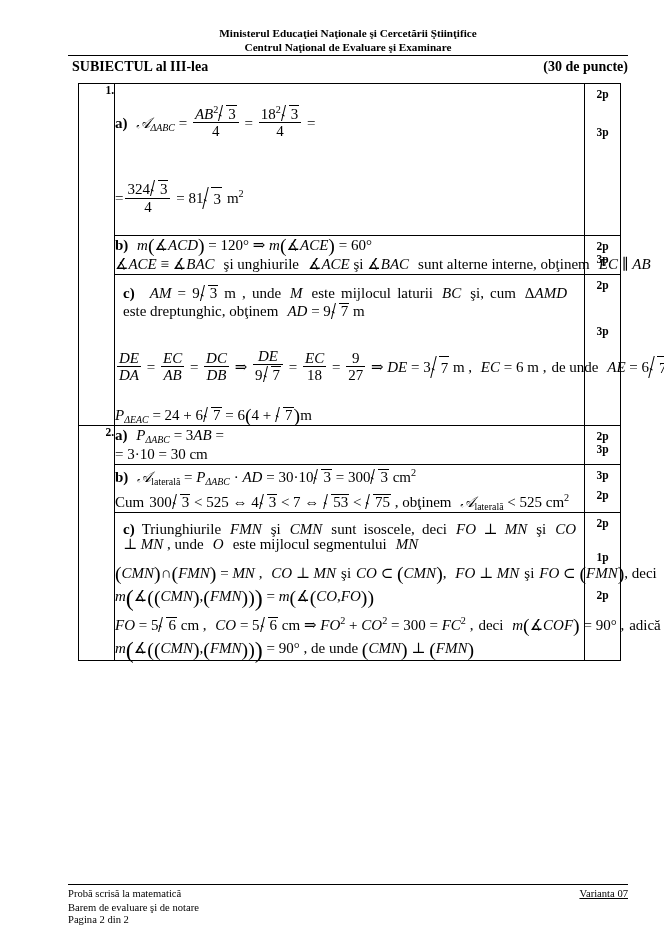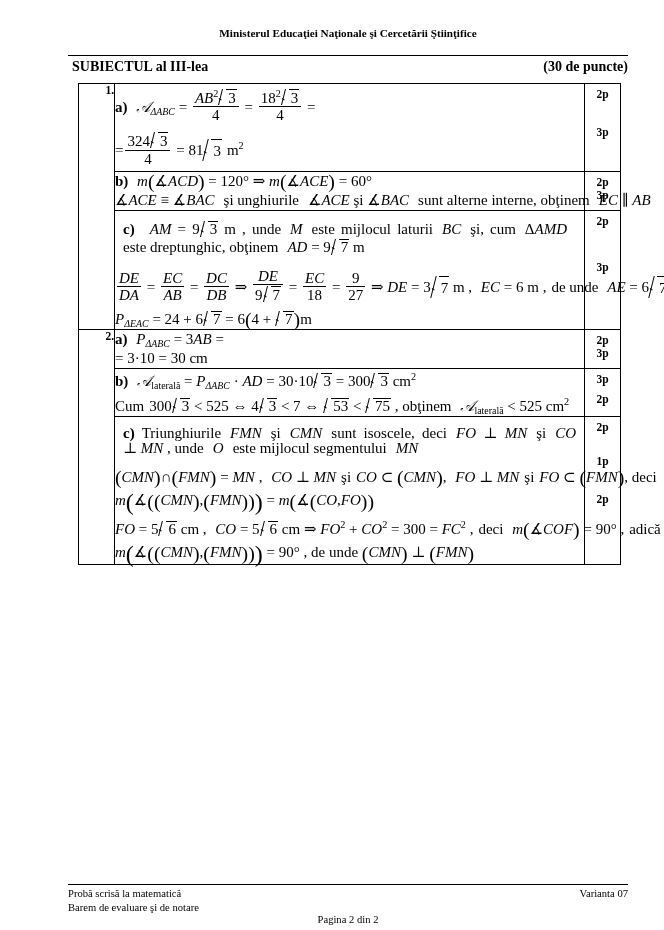--- a/index.html
+++ b/index.html
@@ -132,21 +132,21 @@
     line-height: 0;
     font-style: normal;
   }
 
   
   .frac {
     display: inline-block;
     vertical-align: -0.52em;
     text-align: center;
     line-height: 1.08;
-    margin: 0 2px;
+    margin: 16px 2px;
   }
   .frac .n { display: block; padding: 0 2px 0px 2px; }
   .frac .d {
     display: block;
     border-top: 1px solid #000;
     padding: 0px 2px 0 2px;
   }
 
   
   .rad {
@@ -208,34 +208,34 @@
     background: #000;
   }
   .footer {
     position: absolute;
     left: 52px; top: 887px;
     width: 560px;
     font-size: 10.6px;
     line-height: 13.5px;
   }
   .footer .f-left  { position: absolute; left: 0; top: 0; }
-  .footer .f-right { position: absolute; right: 0; top: 0; }
+  .footer .f-right { position: absolute; right: 0; top: 0; text-decoration: underline; }
   .footer .f-center {
     position: absolute;
     left: 0; right: 0; top: 26px;
-    text-align: center;
   }
 </style>
 </head>
 <body>
 
 <div class="page">
 
   <div class="header">
     <div>Ministerul Educaţiei Naţionale şi Cercetării Ştiinţifice</div>
+    <div>Centrul Naţional de Evaluare şi Examinare</div>
   </div>
 
   <div class="rule-top"></div>
 
   <div class="subject-bar">
     <span class="left">SUBIECTUL al III-lea</span>
     <span class="right">(30 de puncte)</span>
   </div>
 
   <table class="tbl">

